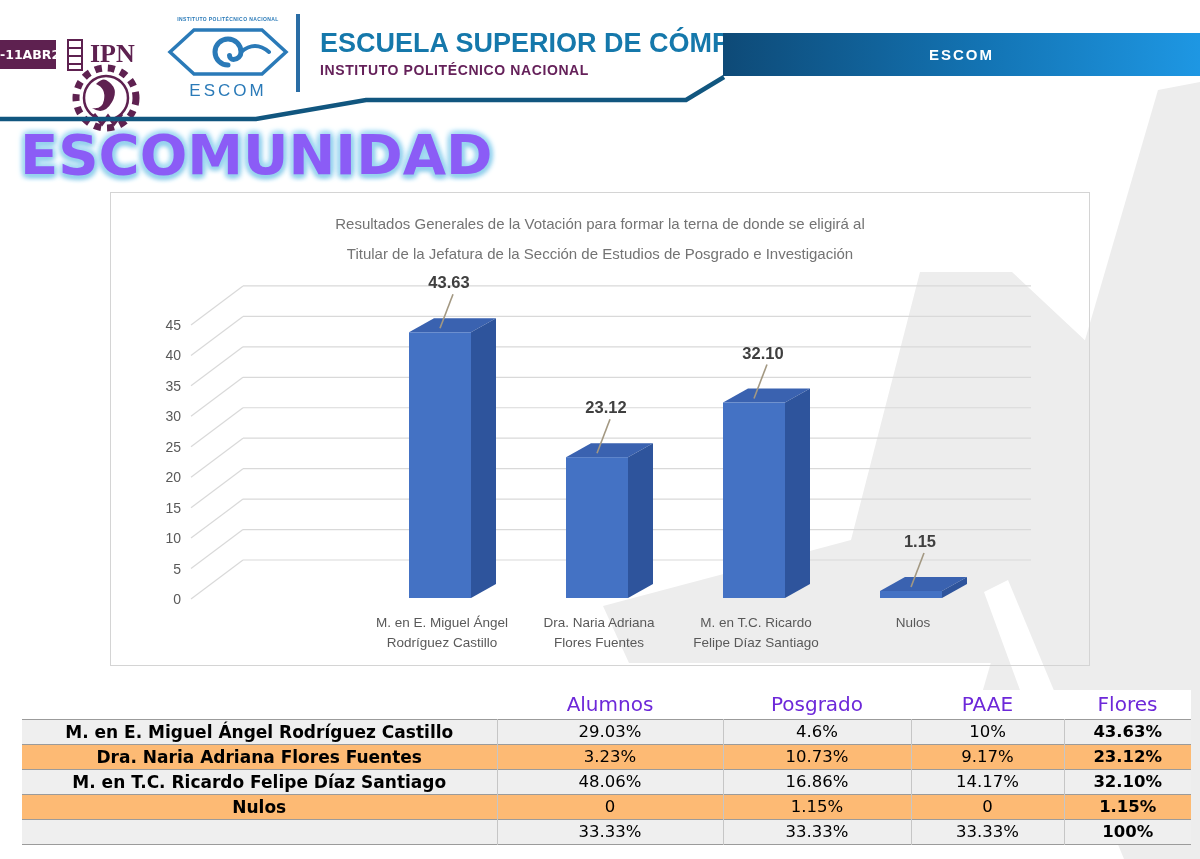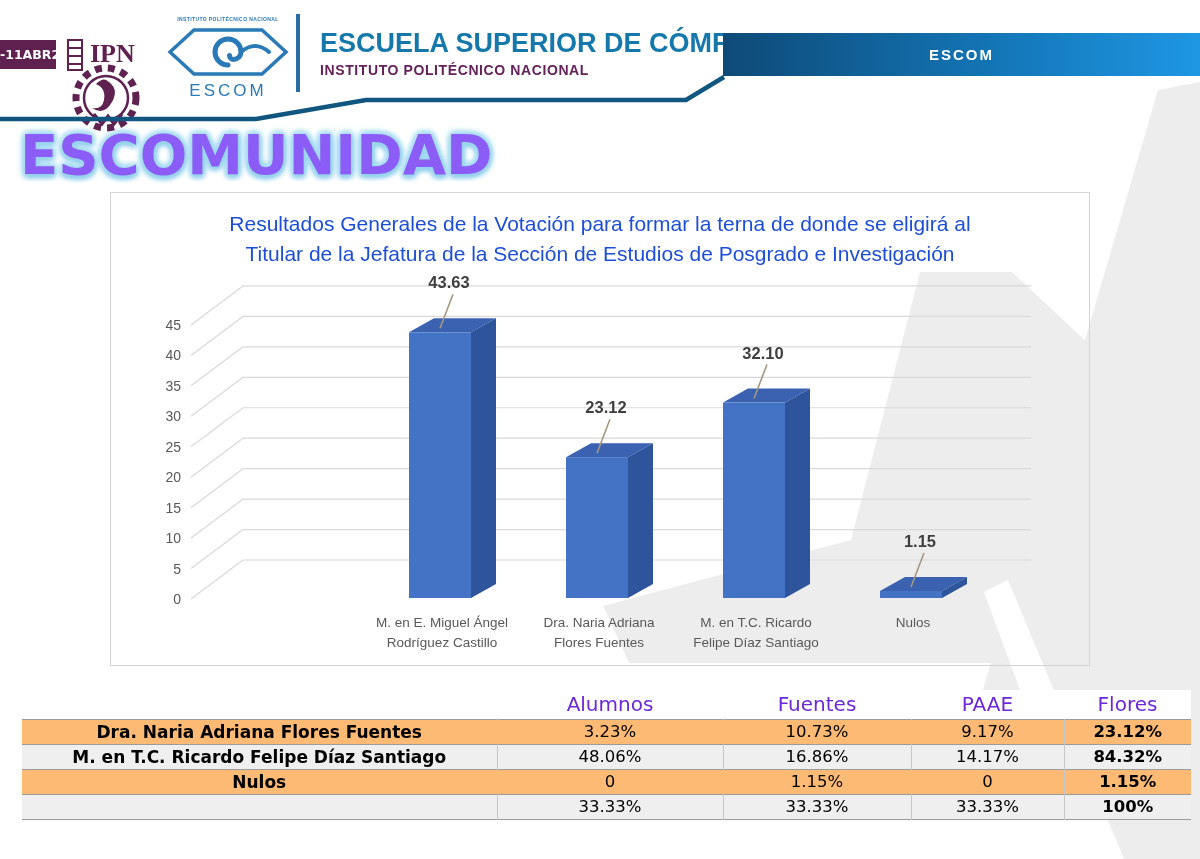--- a/index.html
+++ b/index.html
@@ -59,21 +59,21 @@
     text-shadow: 0 0 8px #9fd9f3, 2px 3px 5px #8ccbe9, -2px -2px 5px #bce4f6, 2px -2px 5px #9fd9f3, -2px 3px 5px #8ccbe9;
   }
 
   
   .chart-box {
     position:absolute; left:110px; top:192px; width:980px; height:474px;
     border:1.5px solid #d4d4d4; background:transparent; z-index:1;
   }
   .chart-title {
     position:absolute; left:0; top:16px; width:100%; text-align:center;
-    font-size:21px; color:#1d4ed8; line-height:30px;
+    font-size:15px; color:#737373; line-height:30px;
   }
   #chart-svg { position:absolute; left:0; top:0; }
 
   
   .results-table {
     position:absolute; left:22px; top:690px; width:1169px; z-index:2;
     border-collapse:collapse; table-layout:fixed;
     font-family:"DejaVu Sans", sans-serif;
   }
   .results-table th {
@@ -220,39 +220,46 @@
       <col style="width:475px">
         <col style="width:226px">
         <col style="width:188px">
       <col style="width:153px">
         <col style="width:127px">
     </colgroup>
     <thead>
         <tr id="table-head-row">
           <th></th>
           <th>Alumnos</th>
-          <th>Fuentes</th>
+          <th>Posgrado</th>
           <th>PAAE</th>
           <th>Flores</th>
         </tr>
       </thead>
     <tbody id="table-body">
+        <tr class="stripe">
+          <td>M. en E. Miguel Ángel Rodríguez Castillo</td>
+          <td>29.03%</td>
+          <td>4.6%</td>
+          <td>10%</td>
+          <td>43.63%</td>
+        </tr>
         <tr class="plain">
           <td>Dra. Naria Adriana Flores Fuentes</td>
           <td>3.23%</td>
           <td>10.73%</td>
           <td>9.17%</td>
           <td>23.12%</td>
         </tr>
         <tr class="stripe">
           <td>M. en T.C. Ricardo Felipe Díaz Santiago</td>
           <td>48.06%</td>
           <td>16.86%</td>
           <td>14.17%</td>
-          <td>84.32%</td>
+          <td>32.10%</td>
         </tr>
         <tr class="plain">
           <td>Nulos</td>
           <td>0</td>
           <td>1.15%</td>
           <td>0</td>
           <td>1.15%</td>
         </tr>
         <tr class="stripe">
           <td></td>

